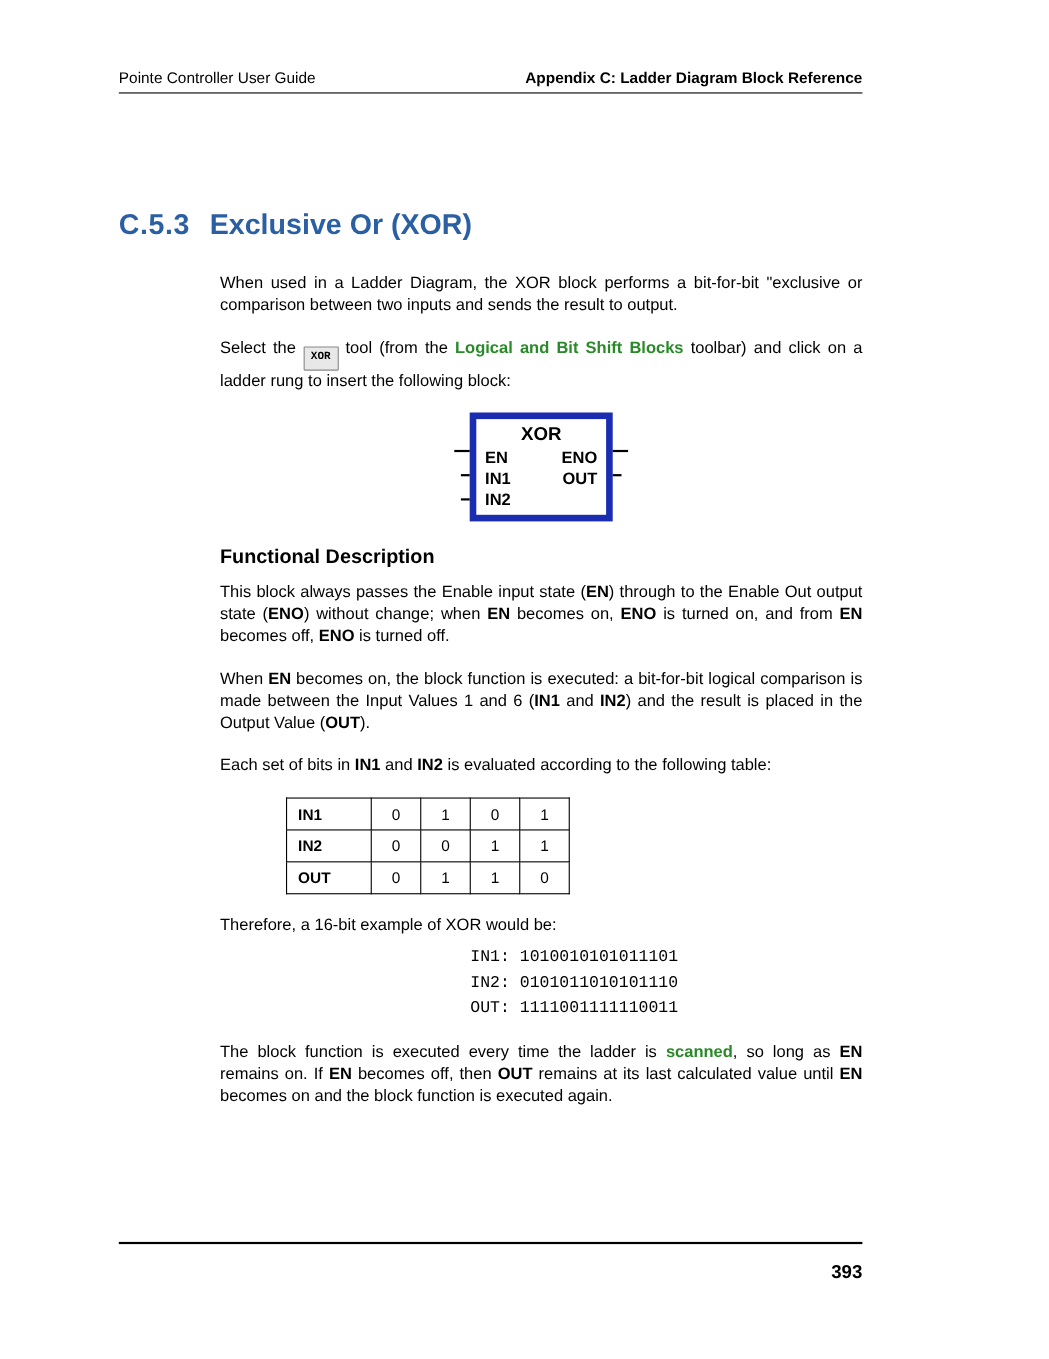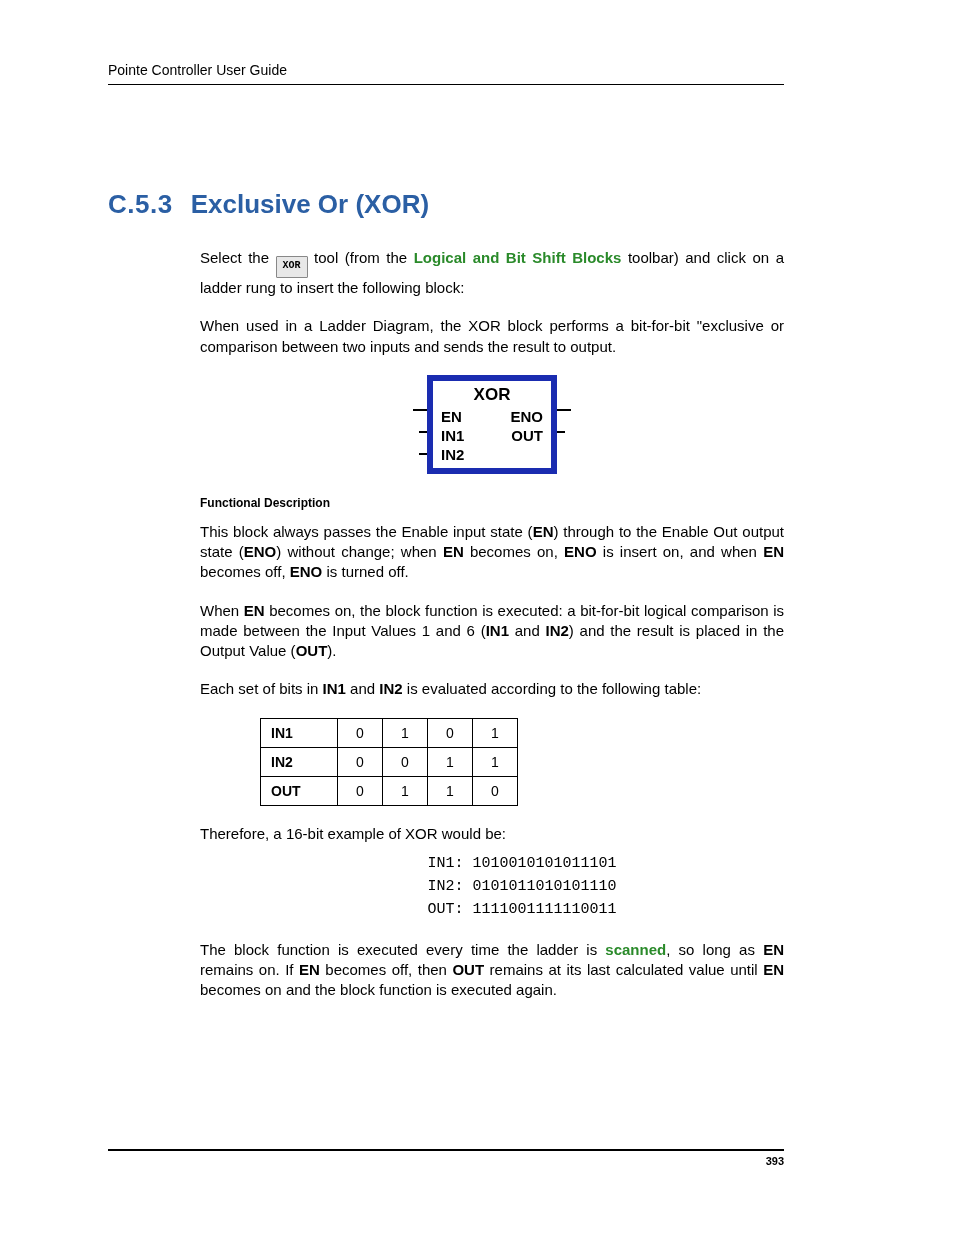--- a/index.html
+++ b/index.html
@@ -87,21 +87,21 @@
     font-weight: 900;
     font-size: 15px;
   }
   .lead {
     position: absolute;
     background: #000;
     height: 2px;
   }
   .subhead {
     font-weight: 800;
-    font-size: 12px;
+    font-size: 18px;
     margin: 22px 0 12px 0;
   }
   b { font-weight: 800; }
   table.truth {
     border-collapse: collapse;
     margin: 4px 0 18px 60px;
     font-size: 14px;
   }
   table.truth td, table.truth th {
     border: 1px solid #000;
@@ -121,46 +121,47 @@
     font-size: 15px;
     line-height: 1.55;
     margin: 2px 0 18px 60px;
     text-align: center;
   }
   .footer-line {
     position: absolute;
     left: 108px; right: 84px;
     bottom: 68px;
     border-top: 2px solid #000;
-    padding-top: 4px;
+    padding-top: 16px;
     text-align: right;
     font-weight: 800;
-    font-size: 11px;
+    font-size: 17px;
   }
 </style>
 </head>
 <body>
 
 <div class="page">
 
   <div class="running-head">
     <span class="left">Pointe Controller User Guide</span>
+    <span class="right">Appendix C: Ladder Diagram Block Reference</span>
   </div>
 
   <div class="content">
 
     <div class="section-title">
       <span class="section-number">C.5.3</span><span>Exclusive Or (XOR)</span>
     </div>
 
+    <p class="body">When used in a Ladder Diagram, the XOR block performs a bit-for-bit "exclusive or comparison between two inputs and sends the result to output.</p>
+
     <p class="body">
       <span>Select the </span><span class="toolbtn">XOR</span><span> tool (from the </span><span class="link">Logical and Bit Shift Blocks</span><span> toolbar) and click on a ladder rung to insert the following block:</span>
     </p>
-
-    <p class="body">When used in a Ladder Diagram, the XOR block performs a bit-for-bit "exclusive or comparison between two inputs and sends the result to output.</p>
 
     <div class="block-diagram-wrap">
       <div style="display:inline-block; position:relative;">
         <span class="lead" style="left:-14px; top:34px; width:14px;"></span>
         <span class="lead" style="left:-8px; top:56px; width:8px;"></span>
         <span class="lead" style="left:-8px; top:78px; width:8px;"></span>
         <span class="lead" style="right:-14px; top:34px; width:14px;"></span>
         <span class="lead" style="right:-8px; top:56px; width:8px;"></span>
         <div class="block-diagram">
           <div class="block-inner">
@@ -179,21 +180,21 @@
             </div>
           </div>
         </div>
       </div>
     </div>
 
 
     <div class="subhead">Functional Description</div>
 
     <p class="body">
-      <span>This block always passes the Enable input state (</span><b>EN</b><span>) through to the Enable Out output state (</span><b>ENO</b><span>) without change; when </span><b>EN</b><span> becomes on, </span><b>ENO</b><span> is insert on, and when </span><b>EN</b><span> becomes off, </span><b>ENO</b><span> is turned off.</span>
+      <span>This block always passes the Enable input state (</span><b>EN</b><span>) through to the Enable Out output state (</span><b>ENO</b><span>) without change; when </span><b>EN</b><span> becomes on, </span><b>ENO</b><span> is turned on, and from </span><b>EN</b><span> becomes off, </span><b>ENO</b><span> is turned off.</span>
     </p>
 
     <p class="body">
       <span>When </span><b>EN</b><span> becomes on, the block function is executed: a bit-for-bit logical comparison is made between the Input Values 1 and 6 (</span><b>IN1</b><span> and </span><b>IN2</b><span>) and the result is placed in the Output Value (</span><b>OUT</b><span>).</span>
     </p>
 
     <p class="body">
       <span>Each set of bits in </span><b>IN1</b><span> and </span><b>IN2</b><span> is evaluated according to the following table:</span>
     </p>
 

